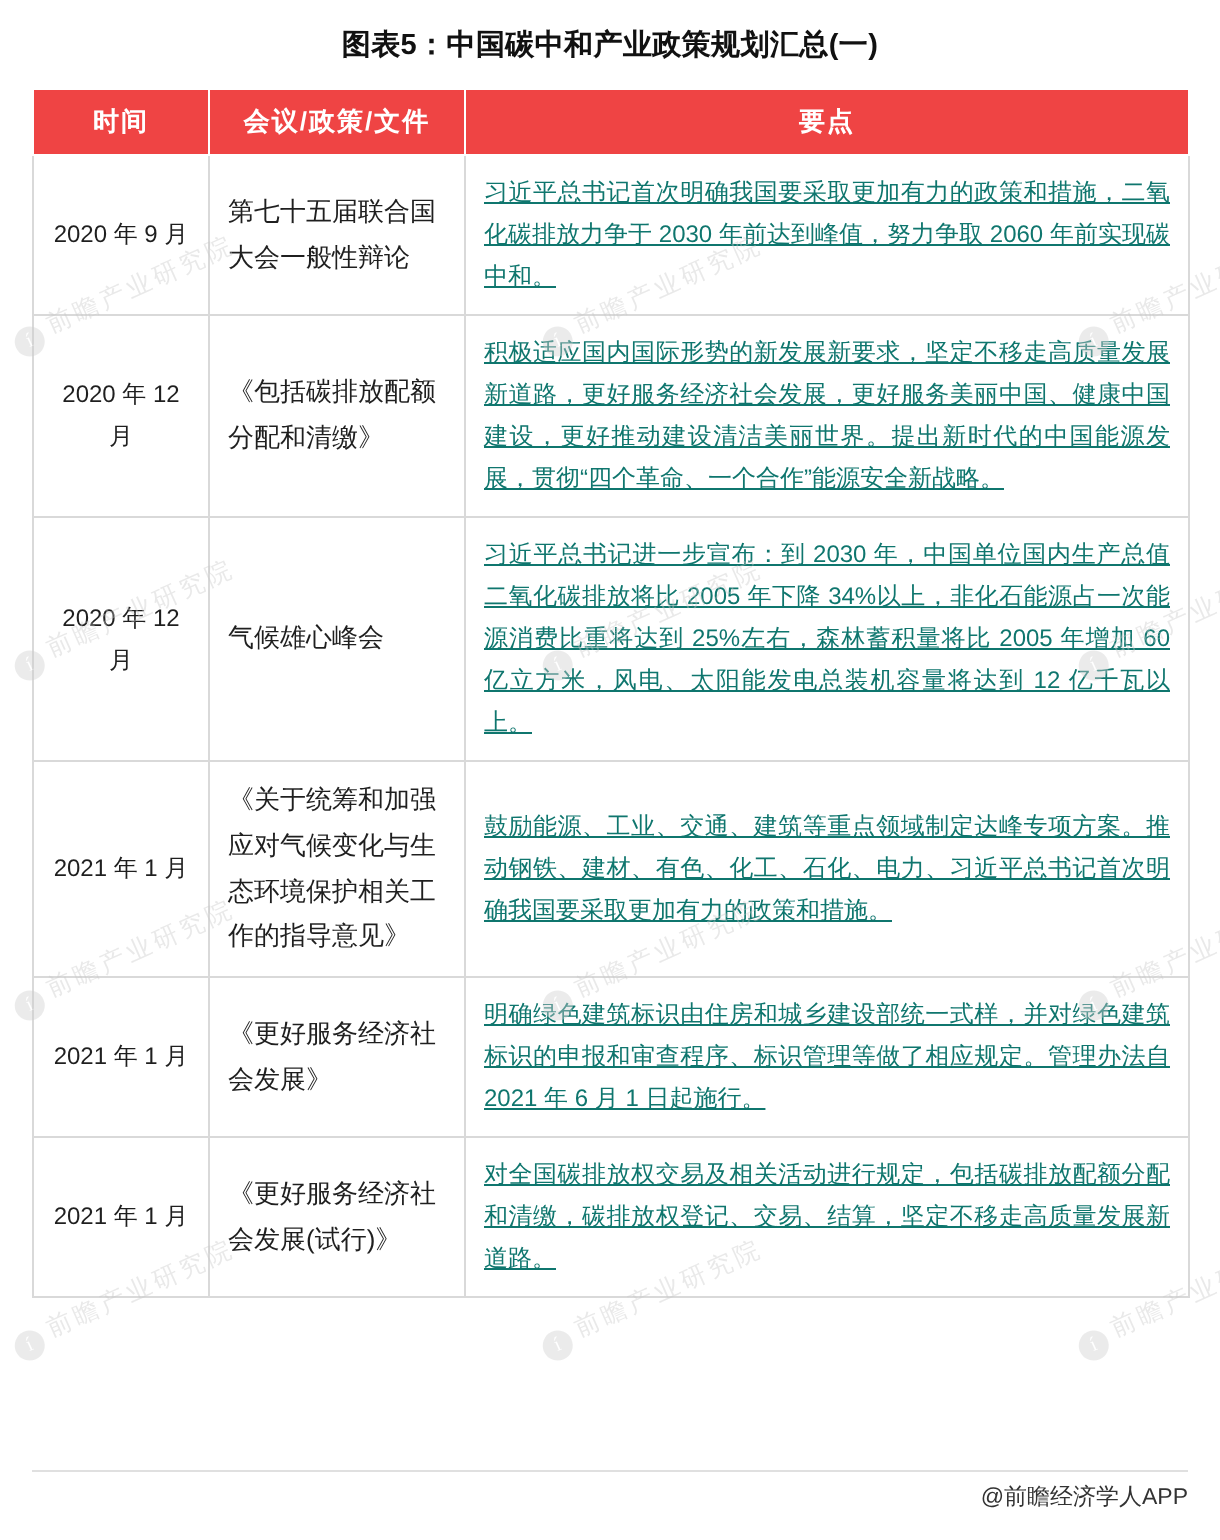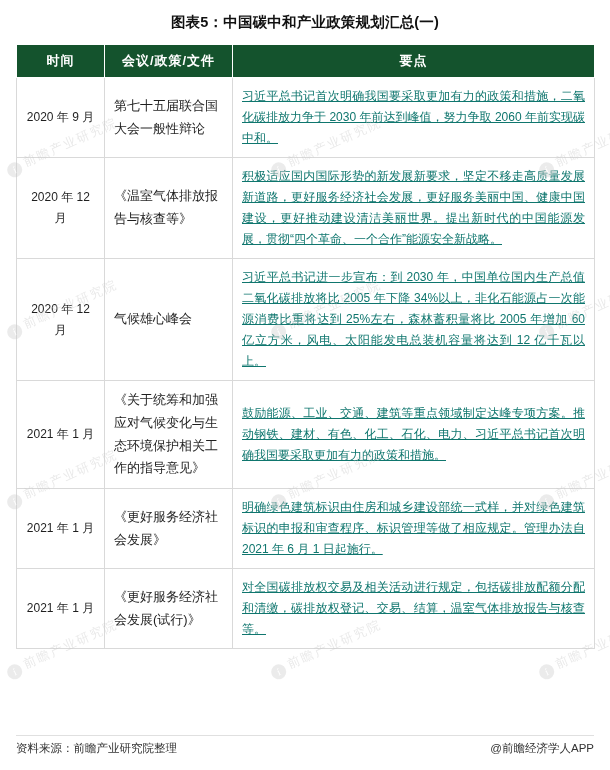--- a/index.html
+++ b/index.html
@@ -35,21 +35,21 @@
     width: 578px;
     border-collapse: collapse;
     table-layout: fixed;
     font-size: 12px;
   }
   table.policy col.c1 { width: 88px; }
   table.policy col.c2 { width: 128px; }
   table.policy col.c3 { width: 362px; }
 
   table.policy thead th {
-    background: #14532d;
+    background: #ef4444;
     color: #ffffff;
     font-weight: bold;
     font-size: 13px;
     height: 30px;
     border: 1px solid #ffffff;
     text-align: center;
     vertical-align: middle;
     letter-spacing: 1px;
   }
   table.policy tbody td {
@@ -163,48 +163,47 @@
       </tr>
     </thead>
     <tbody>
       <tr>
         <td class="col-time">2020 年 9 月</td>
         <td class="col-doc">第七十五届联合国大会一般性辩论</td>
         <td class="col-points">习近平总书记首次明确我国要采取更加有力的政策和措施，二氧化碳排放力争于 2030 年前达到峰值，努力争取 2060 年前实现碳中和。</td>
       </tr>
       <tr>
         <td class="col-time">2020 年 12 月</td>
-        <td class="col-doc">《温室气体排放报告与核查等》</td>
+        <td class="col-doc">《包括碳排放配额分配和清缴》</td>
         <td class="col-points">积极适应国内国际形势的新发展新要求，坚定不移走高质量发展新道路，更好服务经济社会发展，更好服务美丽中国、健康中国建设，更好推动建设清洁美丽世界。提出新时代的中国能源发展，贯彻“四个革命、一个合作”能源安全新战略。</td>
       </tr>
       <tr>
         <td class="col-time">2020 年 12 月</td>
         <td class="col-doc">气候雄心峰会</td>
         <td class="col-points">习近平总书记进一步宣布：到 2030 年，中国单位国内生产总值二氧化碳排放将比 2005 年下降 34%以上，非化石能源占一次能源消费比重将达到 25%左右，森林蓄积量将比 2005 年增加 60 亿立方米，风电、太阳能发电总装机容量将达到 12 亿千瓦以上。</td>
       </tr>
       <tr>
         <td class="col-time">2021 年 1 月</td>
         <td class="col-doc">《关于统筹和加强应对气候变化与生态环境保护相关工作的指导意见》</td>
         <td class="col-points">鼓励能源、工业、交通、建筑等重点领域制定达峰专项方案。推动钢铁、建材、有色、化工、石化、电力、习近平总书记首次明确我国要采取更加有力的政策和措施。</td>
       </tr>
       <tr>
         <td class="col-time">2021 年 1 月</td>
         <td class="col-doc">《更好服务经济社会发展》</td>
         <td class="col-points">明确绿色建筑标识由住房和城乡建设部统一式样，并对绿色建筑标识的申报和审查程序、标识管理等做了相应规定。管理办法自 2021 年 6 月 1 日起施行。</td>
       </tr>
       <tr>
         <td class="col-time">2021 年 1 月</td>
         <td class="col-doc">《更好服务经济社会发展(试行)》</td>
-        <td class="col-points">对全国碳排放权交易及相关活动进行规定，包括碳排放配额分配和清缴，碳排放权登记、交易、结算，温室气体排放报告与核查等。</td>
+        <td class="col-points">对全国碳排放权交易及相关活动进行规定，包括碳排放配额分配和清缴，碳排放权登记、交易、结算，坚定不移走高质量发展新道路。</td>
       </tr>
     </tbody>
   </table>
 
   <div class="footline"></div>
-  <div class="source">资料来源：前瞻产业研究院整理</div>
   <div class="credit">@前瞻经济学人APP</div>
 
   <div class="wm wm1"><span class="disc">í</span><span>前瞻产业研究院</span></div>
   <div class="wm wm2"><span class="disc">í</span><span>前瞻产业研究院</span></div>
   <div class="wm wm3"><span class="disc">í</span><span>前瞻产业研究院</span></div>
   <div class="wm wm4"><span class="disc">í</span><span>前瞻产业研究院</span></div>
   <div class="wm wm5"><span class="disc">í</span><span>前瞻产业研究院</span></div>
   <div class="wm wm6"><span class="disc">í</span><span>前瞻产业研究院</span></div>
   <div class="wm wm7"><span class="disc">í</span><span>前瞻产业研究院</span></div>
   <div class="wm wm8"><span class="disc">í</span><span>前瞻产业研究院</span></div>

